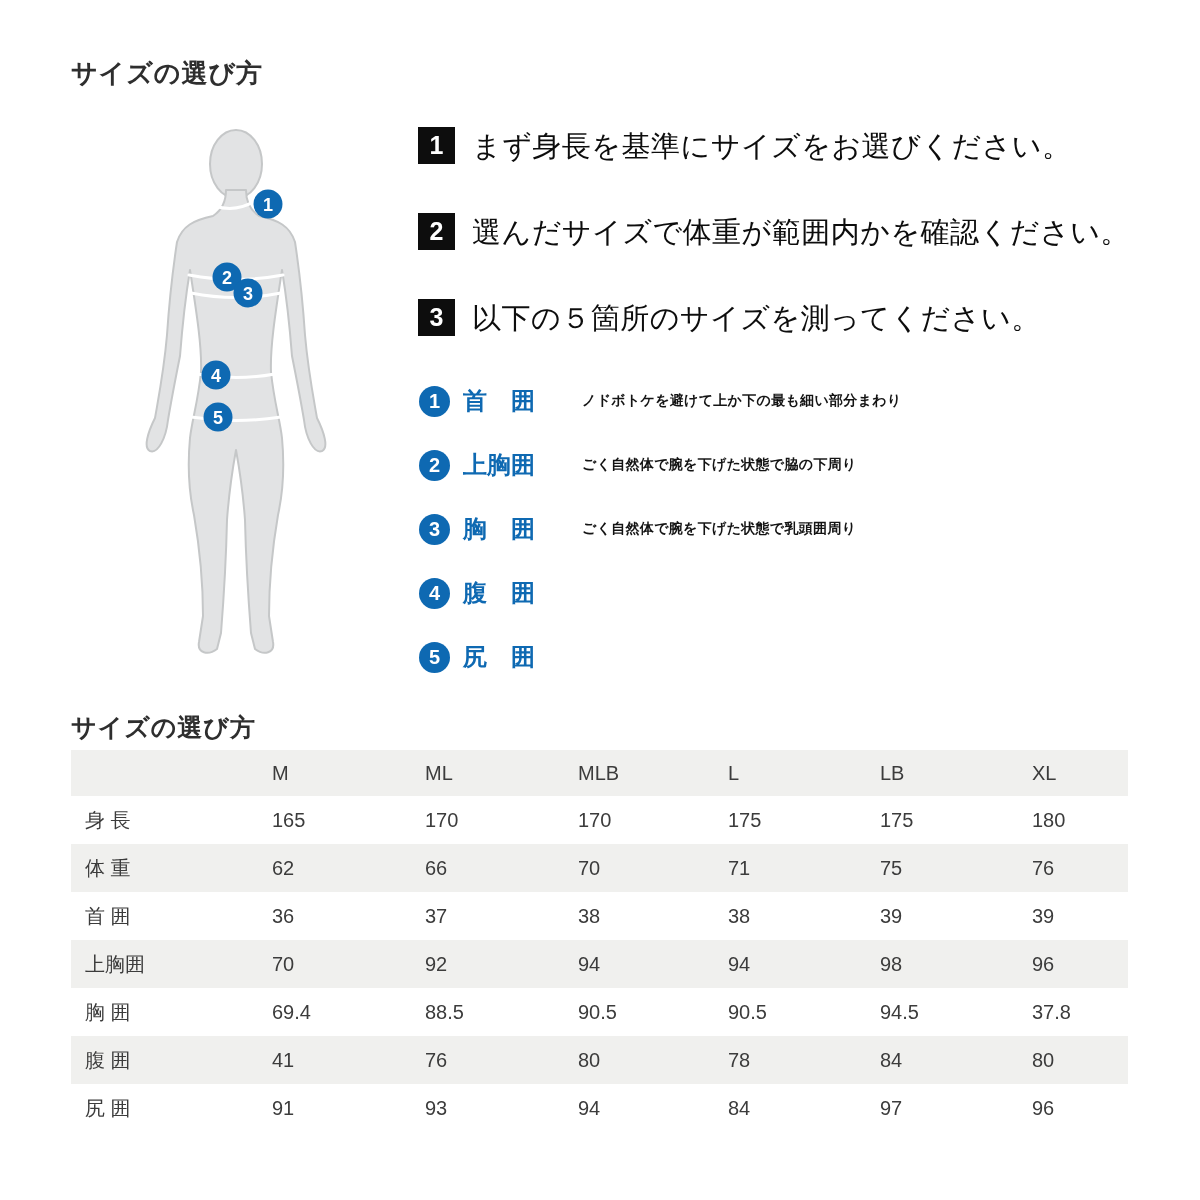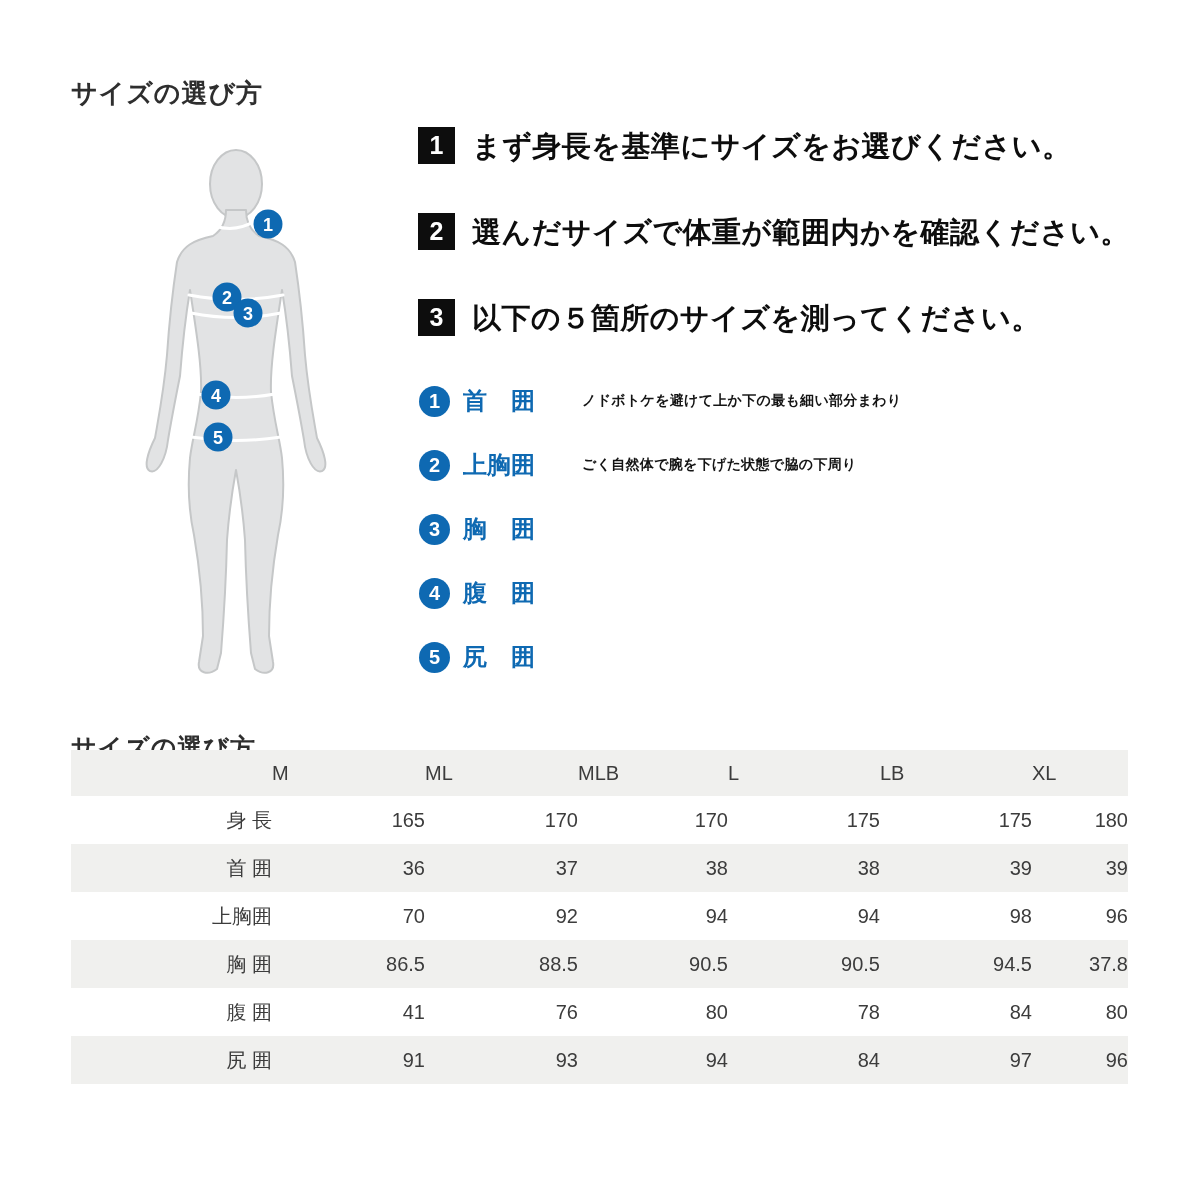--- a/index.html
+++ b/index.html
@@ -1,36 +1,36 @@
 <!DOCTYPE html>
 <html><head>
 <meta charset="utf-8">
 <style>
   html,body{margin:0;padding:0;}
   body{
     width:1200px;height:1200px;background:#ffffff;position:relative;
     font-family:"Liberation Sans","DejaVu Sans",sans-serif;
     overflow:hidden;
   }
-  .abs{position:absolute;margin-top:20px;}
+  .abs{position:absolute;}
   .sec-title{
     font-size:26px;font-weight:700;color:#2e2e2e;letter-spacing:1px;
   }
   #title1{left:71px;top:56px;}
   #title2{left:71px;top:711px;font-size:25px;}
 
   
   .instr{position:absolute;left:418px;display:flex;align-items:flex-start;gap:17px;}
   .instr .sq{
     width:37px;height:37px;background:#0d0d0d;color:#ffffff;
     font-size:25px;font-weight:700;display:flex;align-items:center;justify-content:center;
     flex:0 0 37px;
   }
   .instr .txt{
-    font-size:29px;font-weight:700;color:#0d0d0d;line-height:38px;letter-spacing:0.5px;
+    font-size:29px;font-weight:400;color:#0d0d0d;line-height:38px;letter-spacing:0.5px;
     white-space:nowrap;
   }
   #instr-0{top:127px;}
   #instr-1{top:213px;}
   #instr-2{top:299px;}
 
   
   .meas{position:absolute;left:419px;display:flex;align-items:center;gap:13px;}
   .meas .circ{
     width:31px;height:31px;border-radius:50%;background:#0e69b2;color:#ffffff;
@@ -51,21 +51,21 @@
 
   
   #size-table{
     position:absolute;left:71px;top:750px;width:1057px;
     border-collapse:collapse;table-layout:fixed;
     font-size:20px;color:#3c3c3c;
   }
   #size-table thead tr{background:#f0f0ee;}
   #size-table tbody tr:nth-child(even){background:#f0f0ee;}
   #size-table th{font-weight:400;text-align:left;height:46px;padding:0;}
-  #size-table td{height:48px;padding:0;text-align:right;}
+  #size-table td{height:48px;padding:0;text-align:left;}
   #size-table .rowlabel{padding-left:14px;white-space:pre;}
 
   
   #figure-wrap{left:126px;top:120px;width:220px;height:552px;}
 </style>
 </head>
 <body>
 
 <div id="title1" class="abs sec-title">サイズの選び方</div>
 
@@ -158,20 +158,21 @@
   <div class="desc">ノドボトケを避けて上か下の最も細い部分まわり</div>
 </div>
 <div id="meas-1" class="meas">
   <div class="circ">2</div>
   <div class="lbl">上胸囲</div>
   <div class="desc">ごく自然体で腕を下げた状態で脇の下周り</div>
 </div>
 <div id="meas-2" class="meas">
   <div class="circ">3</div>
   <div class="lbl">胸　囲</div>
+  <div class="desc">ごく自然体で腕を下げた状態で乳頭囲周り</div>
 </div>
 <div id="meas-3" class="meas">
   <div class="circ">4</div>
   <div class="lbl">腹　囲</div>
 </div>
 <div id="meas-4" class="meas">
   <div class="circ">5</div>
   <div class="lbl">尻　囲</div>
 </div>
 
@@ -202,40 +203,49 @@
     <tr>
       <td class="rowlabel">身 長</td>
       <td>165</td>
       <td>170</td>
       <td>170</td>
       <td>175</td>
       <td>175</td>
       <td>180</td>
     </tr>
     <tr>
+      <td class="rowlabel">体 重</td>
+      <td>62</td>
+      <td>66</td>
+      <td>70</td>
+      <td>71</td>
+      <td>75</td>
+      <td>76</td>
+    </tr>
+    <tr>
       <td class="rowlabel">首 囲</td>
       <td>36</td>
       <td>37</td>
       <td>38</td>
       <td>38</td>
       <td>39</td>
       <td>39</td>
     </tr>
     <tr>
       <td class="rowlabel">上胸囲</td>
       <td>70</td>
       <td>92</td>
       <td>94</td>
       <td>94</td>
       <td>98</td>
       <td>96</td>
     </tr>
     <tr>
       <td class="rowlabel">胸 囲</td>
-      <td>86.5</td>
+      <td>69.4</td>
       <td>88.5</td>
       <td>90.5</td>
       <td>90.5</td>
       <td>94.5</td>
       <td>37.8</td>
     </tr>
     <tr>
       <td class="rowlabel">腹 囲</td>
       <td>41</td>
       <td>76</td>

